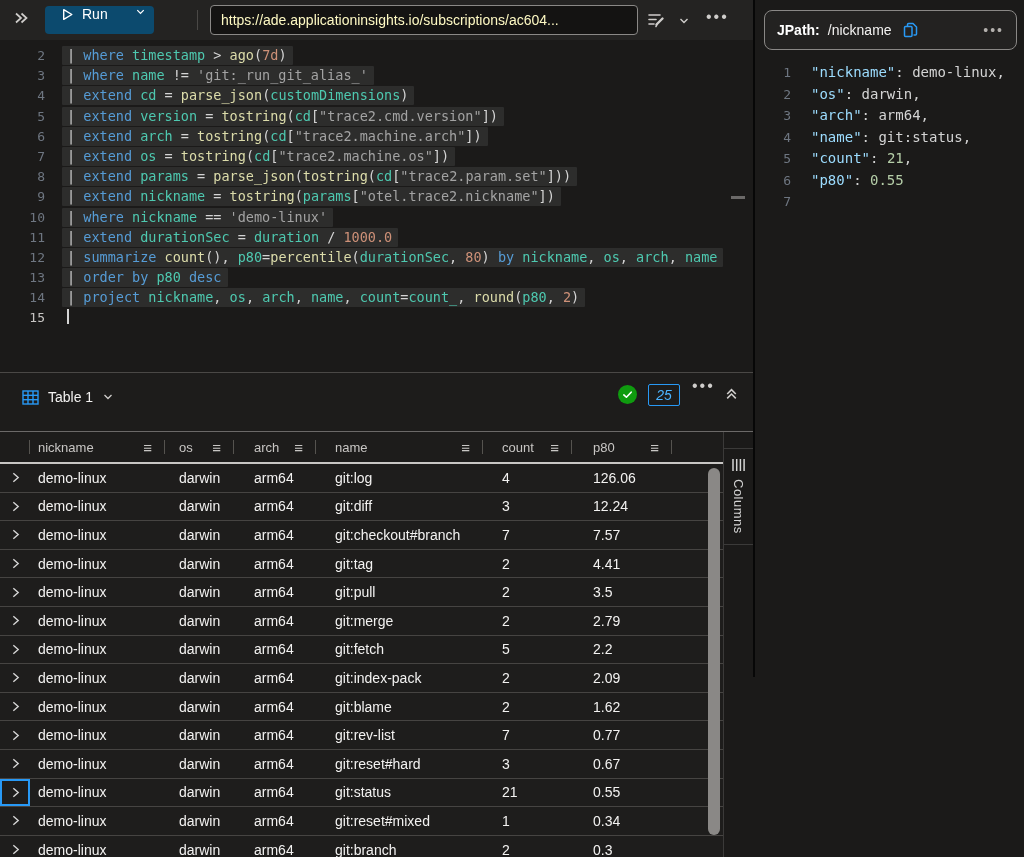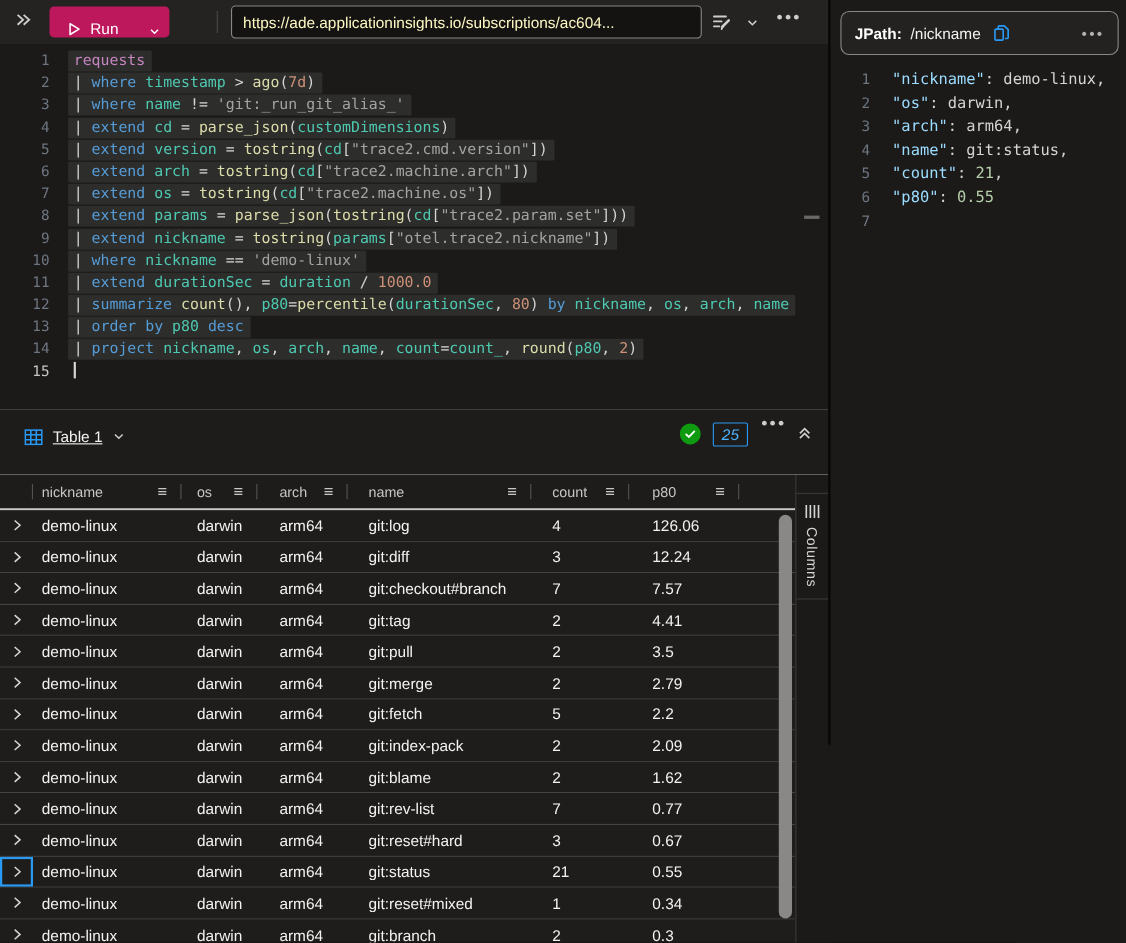--- a/index.html
+++ b/index.html
@@ -4,22 +4,22 @@
 <style>
   html,body{margin:0;padding:0;background:#111;}
   .app{position:relative;width:1024px;height:857px;background:#1b1a19;overflow:hidden;
        font-family:"Liberation Sans",sans-serif;color:#f3f2f1;}
   svg{display:block}
 
   
   .topbar{position:absolute;left:0;top:0;width:753px;height:40px;background:#242322;}
   .expand-left{position:absolute;left:12px;top:9px;color:#cfcdcb;cursor:pointer;}
   .leftrail-underline{position:absolute;left:0;top:41px;width:38px;height:2px;background:#8a8886;}
-  .runbtn{position:absolute;left:45px;top:6px;height:28px;display:flex;align-items:flex-end;
-          background:#be185d;border-radius:4px;overflow:hidden;}
+  .runbtn{position:absolute;left:45px;top:6px;height:28px;display:flex;align-items:flex-start;
+          background:#0c4a6e;border-radius:4px;overflow:hidden;}
   .runbtn .main{display:flex;align-items:center;gap:8px;padding:0 18px 0 16px;font-size:14px;color:#fff;}
   .runbtn .split{width:1px;background:rgba(255,255,255,.45);margin:4px 0;}
   .runbtn .dd{display:flex;align-items:center;padding:0 8px;}
   .tb-sep{position:absolute;left:197px;top:10px;width:1px;height:20px;background:#4a4846;}
   .urlbox{position:absolute;left:210px;top:5px;width:428px;height:30px;box-sizing:border-box;
           background:#141312;border:1px solid #8a8886;border-radius:4px;color:#fef9c3;
           font-size:14px;padding:0 10px;font-family:"Liberation Sans",sans-serif;}
   .tb-ic{position:absolute;top:12px;color:#cfcdcb;}
   .ic-format{left:646px;top:10px;}
   .ic-chev{left:678px;top:15px;}
@@ -36,21 +36,21 @@
   .codewrap{display:inline-block;margin-left:22px;}
   .hl{background:#2d2d2c;padding:1px 6px 2px 5px;margin-left:-5px;border-radius:1px;}
   .tk-tbl{color:#c586c0}.tk-op{color:#569cd6}.tk-col{color:#4ec9b0}.tk-fn{color:#dcdcaa}
   .tk-str{color:#a3a3a3}.tk-num{color:#ce9178}.tk-pl{color:#d4d4d4}
   .caret{display:inline-block;width:2px;height:15px;background:#d4d4d4;vertical-align:-2px;}
   .ruler-mark{position:absolute;left:731px;top:156px;width:14px;height:3px;background:#6b6968;}
 
   
   .rtoolbar{position:absolute;left:0;top:373px;width:753px;height:59px;background:#1d1c1b;
             border-bottom:1px solid #6b6968;box-sizing:border-box;}
-  .tbl-select{position:absolute;left:22px;top:16px;display:flex;align-items:center;gap:9px;cursor:pointer;text-decoration:underline;}
+  .tbl-select{position:absolute;left:22px;top:16px;display:flex;align-items:center;gap:9px;cursor:pointer;}
   .tbl-select .lbl{font-size:14px;color:#f3f2f1;}
   .status-check{position:absolute;left:618px;top:12px;width:19px;height:19px;border-radius:50%;
                 background:#0f9b0f;display:flex;align-items:center;justify-content:center;}
   .count-badge{position:absolute;left:648px;top:11px;min-width:20px;height:18px;padding:1px 5px;
                border:1px solid #2899f5;border-radius:2px;color:#4cb4ff;font-size:14px;
                display:flex;align-items:center;justify-content:center;font-style:italic;}
   .rt-dots{position:absolute;left:692px;top:4px;font-size:16px;letter-spacing:2px;color:#cfcdcb;}
   .collapse-ic{position:absolute;left:724px;top:13px;color:#cfcdcb;}
 
   
@@ -141,21 +141,20 @@
       <svg width="12" height="12" viewBox="0 0 12 12" fill="none" stroke="#cfcdcb" stroke-width="1.4">
         <path d="M2.5 4 L6 7.5 L9.5 4"></path>
       </svg>
     </span>
     <span class="ic-dots tb-ic">•••</span>
   </div>
   <div class="leftrail-underline"></div>
 
   <div class="editor">
     <div class="editor-lines" id="editor-lines">
-        <div class="cl"><span class="ln">1</span><span class="codewrap"><span class="hl"><span class="tk-tbl">requests</span></span></span></div>
         <div class="cl"><span class="ln">2</span><span class="codewrap"><span class="hl"><span class="tk-pl">| </span><span class="tk-op">where</span><span class="tk-pl"> </span><span class="tk-col">timestamp</span><span class="tk-pl"> &gt; </span><span class="tk-fn">ago</span><span class="tk-pl">(</span><span class="tk-num">7d</span><span class="tk-pl">)</span></span></span></div>
         <div class="cl"><span class="ln">3</span><span class="codewrap"><span class="hl"><span class="tk-pl">| </span><span class="tk-op">where</span><span class="tk-pl"> </span><span class="tk-col">name</span><span class="tk-pl"> != </span><span class="tk-str">'git:_run_git_alias_'</span></span></span></div>
         <div class="cl"><span class="ln">4</span><span class="codewrap"><span class="hl"><span class="tk-pl">| </span><span class="tk-op">extend</span><span class="tk-pl"> </span><span class="tk-col">cd</span><span class="tk-pl"> = </span><span class="tk-fn">parse_json</span><span class="tk-pl">(</span><span class="tk-col">customDimensions</span><span class="tk-pl">)</span></span></span></div>
         <div class="cl"><span class="ln">5</span><span class="codewrap"><span class="hl"><span class="tk-pl">| </span><span class="tk-op">extend</span><span class="tk-pl"> </span><span class="tk-col">version</span><span class="tk-pl"> = </span><span class="tk-fn">tostring</span><span class="tk-pl">(</span><span class="tk-col">cd</span><span class="tk-pl">[</span><span class="tk-str">"trace2.cmd.version"</span><span class="tk-pl">])</span></span></span></div>
         <div class="cl"><span class="ln">6</span><span class="codewrap"><span class="hl"><span class="tk-pl">| </span><span class="tk-op">extend</span><span class="tk-pl"> </span><span class="tk-col">arch</span><span class="tk-pl"> = </span><span class="tk-fn">tostring</span><span class="tk-pl">(</span><span class="tk-col">cd</span><span class="tk-pl">[</span><span class="tk-str">"trace2.machine.arch"</span><span class="tk-pl">])</span></span></span></div>
         <div class="cl"><span class="ln">7</span><span class="codewrap"><span class="hl"><span class="tk-pl">| </span><span class="tk-op">extend</span><span class="tk-pl"> </span><span class="tk-col">os</span><span class="tk-pl"> = </span><span class="tk-fn">tostring</span><span class="tk-pl">(</span><span class="tk-col">cd</span><span class="tk-pl">[</span><span class="tk-str">"trace2.machine.os"</span><span class="tk-pl">])</span></span></span></div>
         <div class="cl"><span class="ln">8</span><span class="codewrap"><span class="hl"><span class="tk-pl">| </span><span class="tk-op">extend</span><span class="tk-pl"> </span><span class="tk-col">params</span><span class="tk-pl"> = </span><span class="tk-fn">parse_json</span><span class="tk-pl">(</span><span class="tk-fn">tostring</span><span class="tk-pl">(</span><span class="tk-col">cd</span><span class="tk-pl">[</span><span class="tk-str">"trace2.param.set"</span><span class="tk-pl">]))</span></span></span></div>
         <div class="cl"><span class="ln">9</span><span class="codewrap"><span class="hl"><span class="tk-pl">| </span><span class="tk-op">extend</span><span class="tk-pl"> </span><span class="tk-col">nickname</span><span class="tk-pl"> = </span><span class="tk-fn">tostring</span><span class="tk-pl">(</span><span class="tk-col">params</span><span class="tk-pl">[</span><span class="tk-str">"otel.trace2.nickname"</span><span class="tk-pl">])</span></span></span></div>
         <div class="cl"><span class="ln">10</span><span class="codewrap"><span class="hl"><span class="tk-pl">| </span><span class="tk-op">where</span><span class="tk-pl"> </span><span class="tk-col">nickname</span><span class="tk-pl"> == </span><span class="tk-str">'demo-linux'</span></span></span></div>
         <div class="cl"><span class="ln">11</span><span class="codewrap"><span class="hl"><span class="tk-pl">| </span><span class="tk-op">extend</span><span class="tk-pl"> </span><span class="tk-col">durationSec</span><span class="tk-pl"> = </span><span class="tk-col">duration</span><span class="tk-pl"> / </span><span class="tk-num">1000.0</span></span></span></div>

